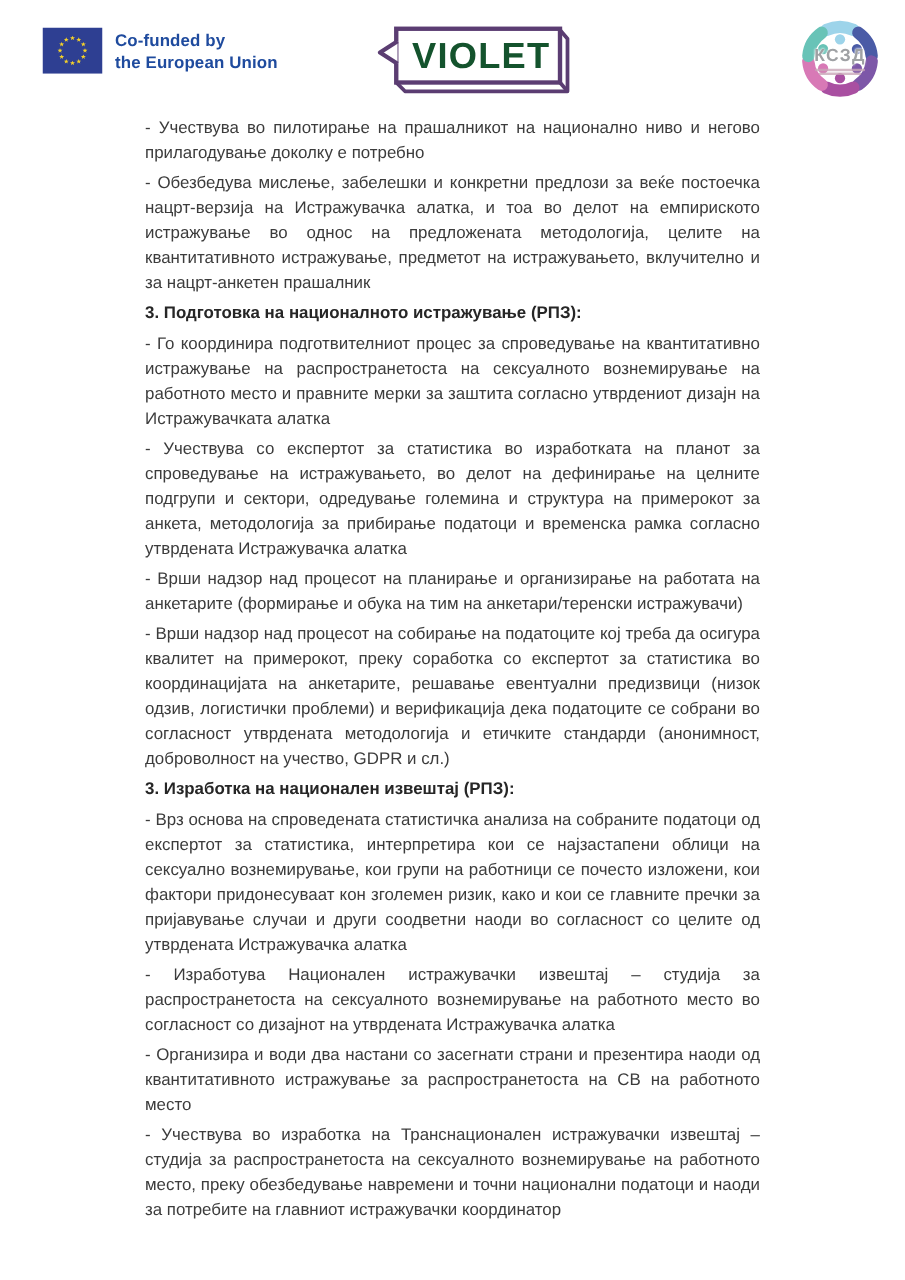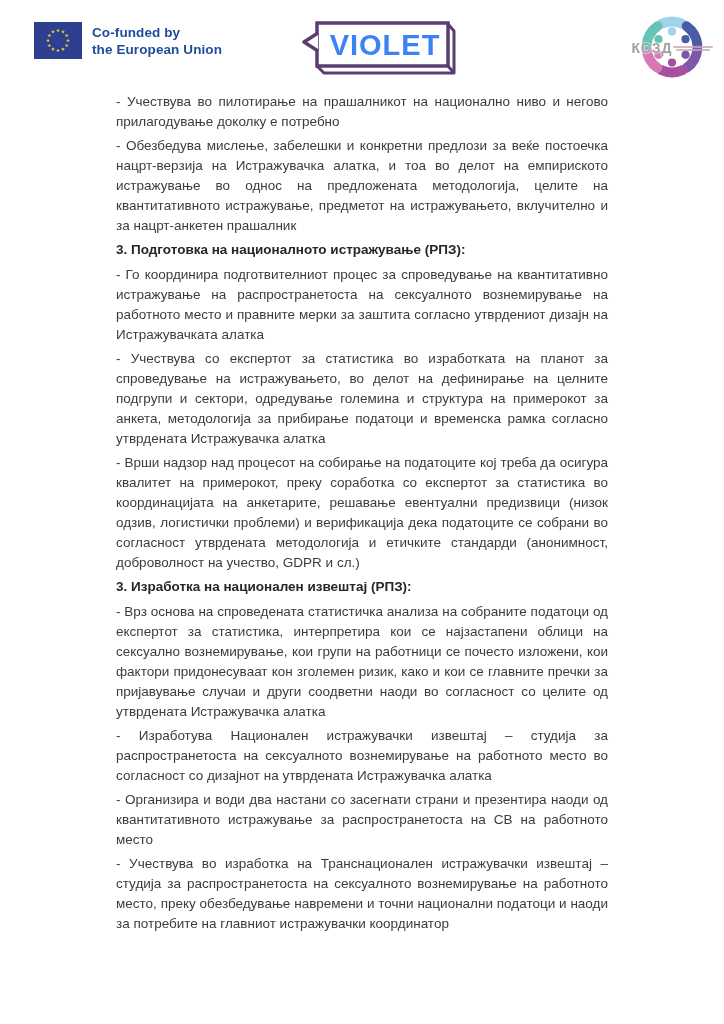--- a/index.html
+++ b/index.html
@@ -13,27 +13,27 @@
   
   .header{position:relative;height:92px;}
   .eu-logo{position:absolute;left:34px;top:22px;display:flex;align-items:center;}
   .eu-flag{width:48px;height:37px;display:block;}
   .eu-text{margin-left:10px;font-weight:bold;color:#1f4b9e;font-size:13.5px;line-height:17px;letter-spacing:.1px;}
   .violet-logo{position:absolute;left:301px;top:12px;width:162px;height:72px;}
   .violet-logo svg{position:absolute;left:0;top:0;}
   .violet-text{
     position:absolute;left:22px;top:12px;width:124px;height:42px;
     display:flex;align-items:center;justify-content:center;
-    color:#3b82f6;font-weight:bold;font-size:29px;letter-spacing:1px;
+    color:#14532d;font-weight:bold;font-size:29px;letter-spacing:1px;
   }
   .kszd-logo{position:absolute;left:631px;top:6px;width:82px;height:82px;}
   .kszd-logo svg{position:absolute;left:0;top:0;}
   .kszd-center{
     position:absolute;left:0;top:0;width:82px;height:82px;
-    display:flex;flex-direction:row;align-items:center;justify-content:center;
+    display:flex;flex-direction:column;align-items:center;justify-content:center;
   }
   .kszd-acronym{
     color:#9fa1a4;font-weight:bold;font-size:14px;letter-spacing:1px;
     text-shadow:0 0 2px #fff,0 0 2px #fff;margin-top:2px;
   }
   .kszd-sub{display:flex;flex-direction:column;align-items:center;margin-top:2px;}
   .kszd-sub .bar{height:2px;background:#c9a8b8;border-radius:1px;margin-top:1px;opacity:.8;}
   .kszd-sub .bar1{width:40px;}
   .kszd-sub .bar2{width:34px;}
   
@@ -116,20 +116,21 @@
       </div>
     </div>
   </div>
 
   <div class="doc-body">
     <p>- Учествува во пилотирање на прашалникот на национално ниво и негово прилагодување доколку е потребно</p>
     <p>- Обезбедува мислење, забелешки и конкретни предлози за веќе постоечка нацрт-верзија на Истражувачка алатка, и тоа во делот на емпириското истражување во однос на предложената методологија, целите на квантитативното истражување, предметот на истражувањето, вклучително и за нацрт-анкетен прашалник</p>
     <p class="heading">3. Подготовка на националното истражување (РПЗ):</p>
     <p>- Го координира подготвителниот процес за спроведување на квантитативно истражување на распространетоста на сексуалното вознемирување на работното место и правните мерки за заштита согласно утврдениот дизајн на Истражувачката алатка</p>
     <p>- Учествува со експертот за статистика во изработката на планот за спроведување на истражувањето, во делот на дефинирање на целните подгрупи и сектори, одредување големина и структура на примерокот за анкета, методологија за прибирање податоци и временска рамка согласно утврдената Истражувачка алатка</p>
+    <p>- Врши надзор над процесот на планирање и организирање на работата на анкетарите (формирање и обука на тим на анкетари/теренски истражувачи)</p>
     <p>- Врши надзор над процесот на собирање на податоците кој треба да осигура квалитет на примерокот, преку соработка со експертот за статистика во координацијата на анкетарите, решавање евентуални предизвици (низок одзив, логистички проблеми) и верификација дека податоците се собрани во согласност утврдената методологија и етичките стандарди (анонимност, доброволност на учество, GDPR и сл.)</p>
     <p class="heading">3. Изработка на национален извештај (РПЗ):</p>
     <p>- Врз основа на спроведената статистичка анализа на собраните податоци од експертот за статистика, интерпретира кои се најзастапени облици на сексуално вознемирување, кои групи на работници се почесто изложени, кои фактори придонесуваат кон зголемен ризик, како и кои се главните пречки за пријавување случаи и други соодветни наоди во согласност со целите од утврдената Истражувачка алатка</p>
     <p>- Изработува Национален истражувачки извештај – студија за распространетоста на сексуалното вознемирување на работното место во согласност со дизајнот на утврдената Истражувачка алатка</p>
     <p>- Организира и води два настани со засегнати страни и презентира наоди од квантитативното истражување за распространетоста на СВ на работното место</p>
     <p>- Учествува во изработка на Транснационален истражувачки извештај – студија за распространетоста на сексуалното вознемирување на работното место, преку обезбедување навремени и точни национални податоци и наоди за потребите на главниот истражувачки координатор</p>
     <div class="spacer"></div>
   </div>
 
 </div>

